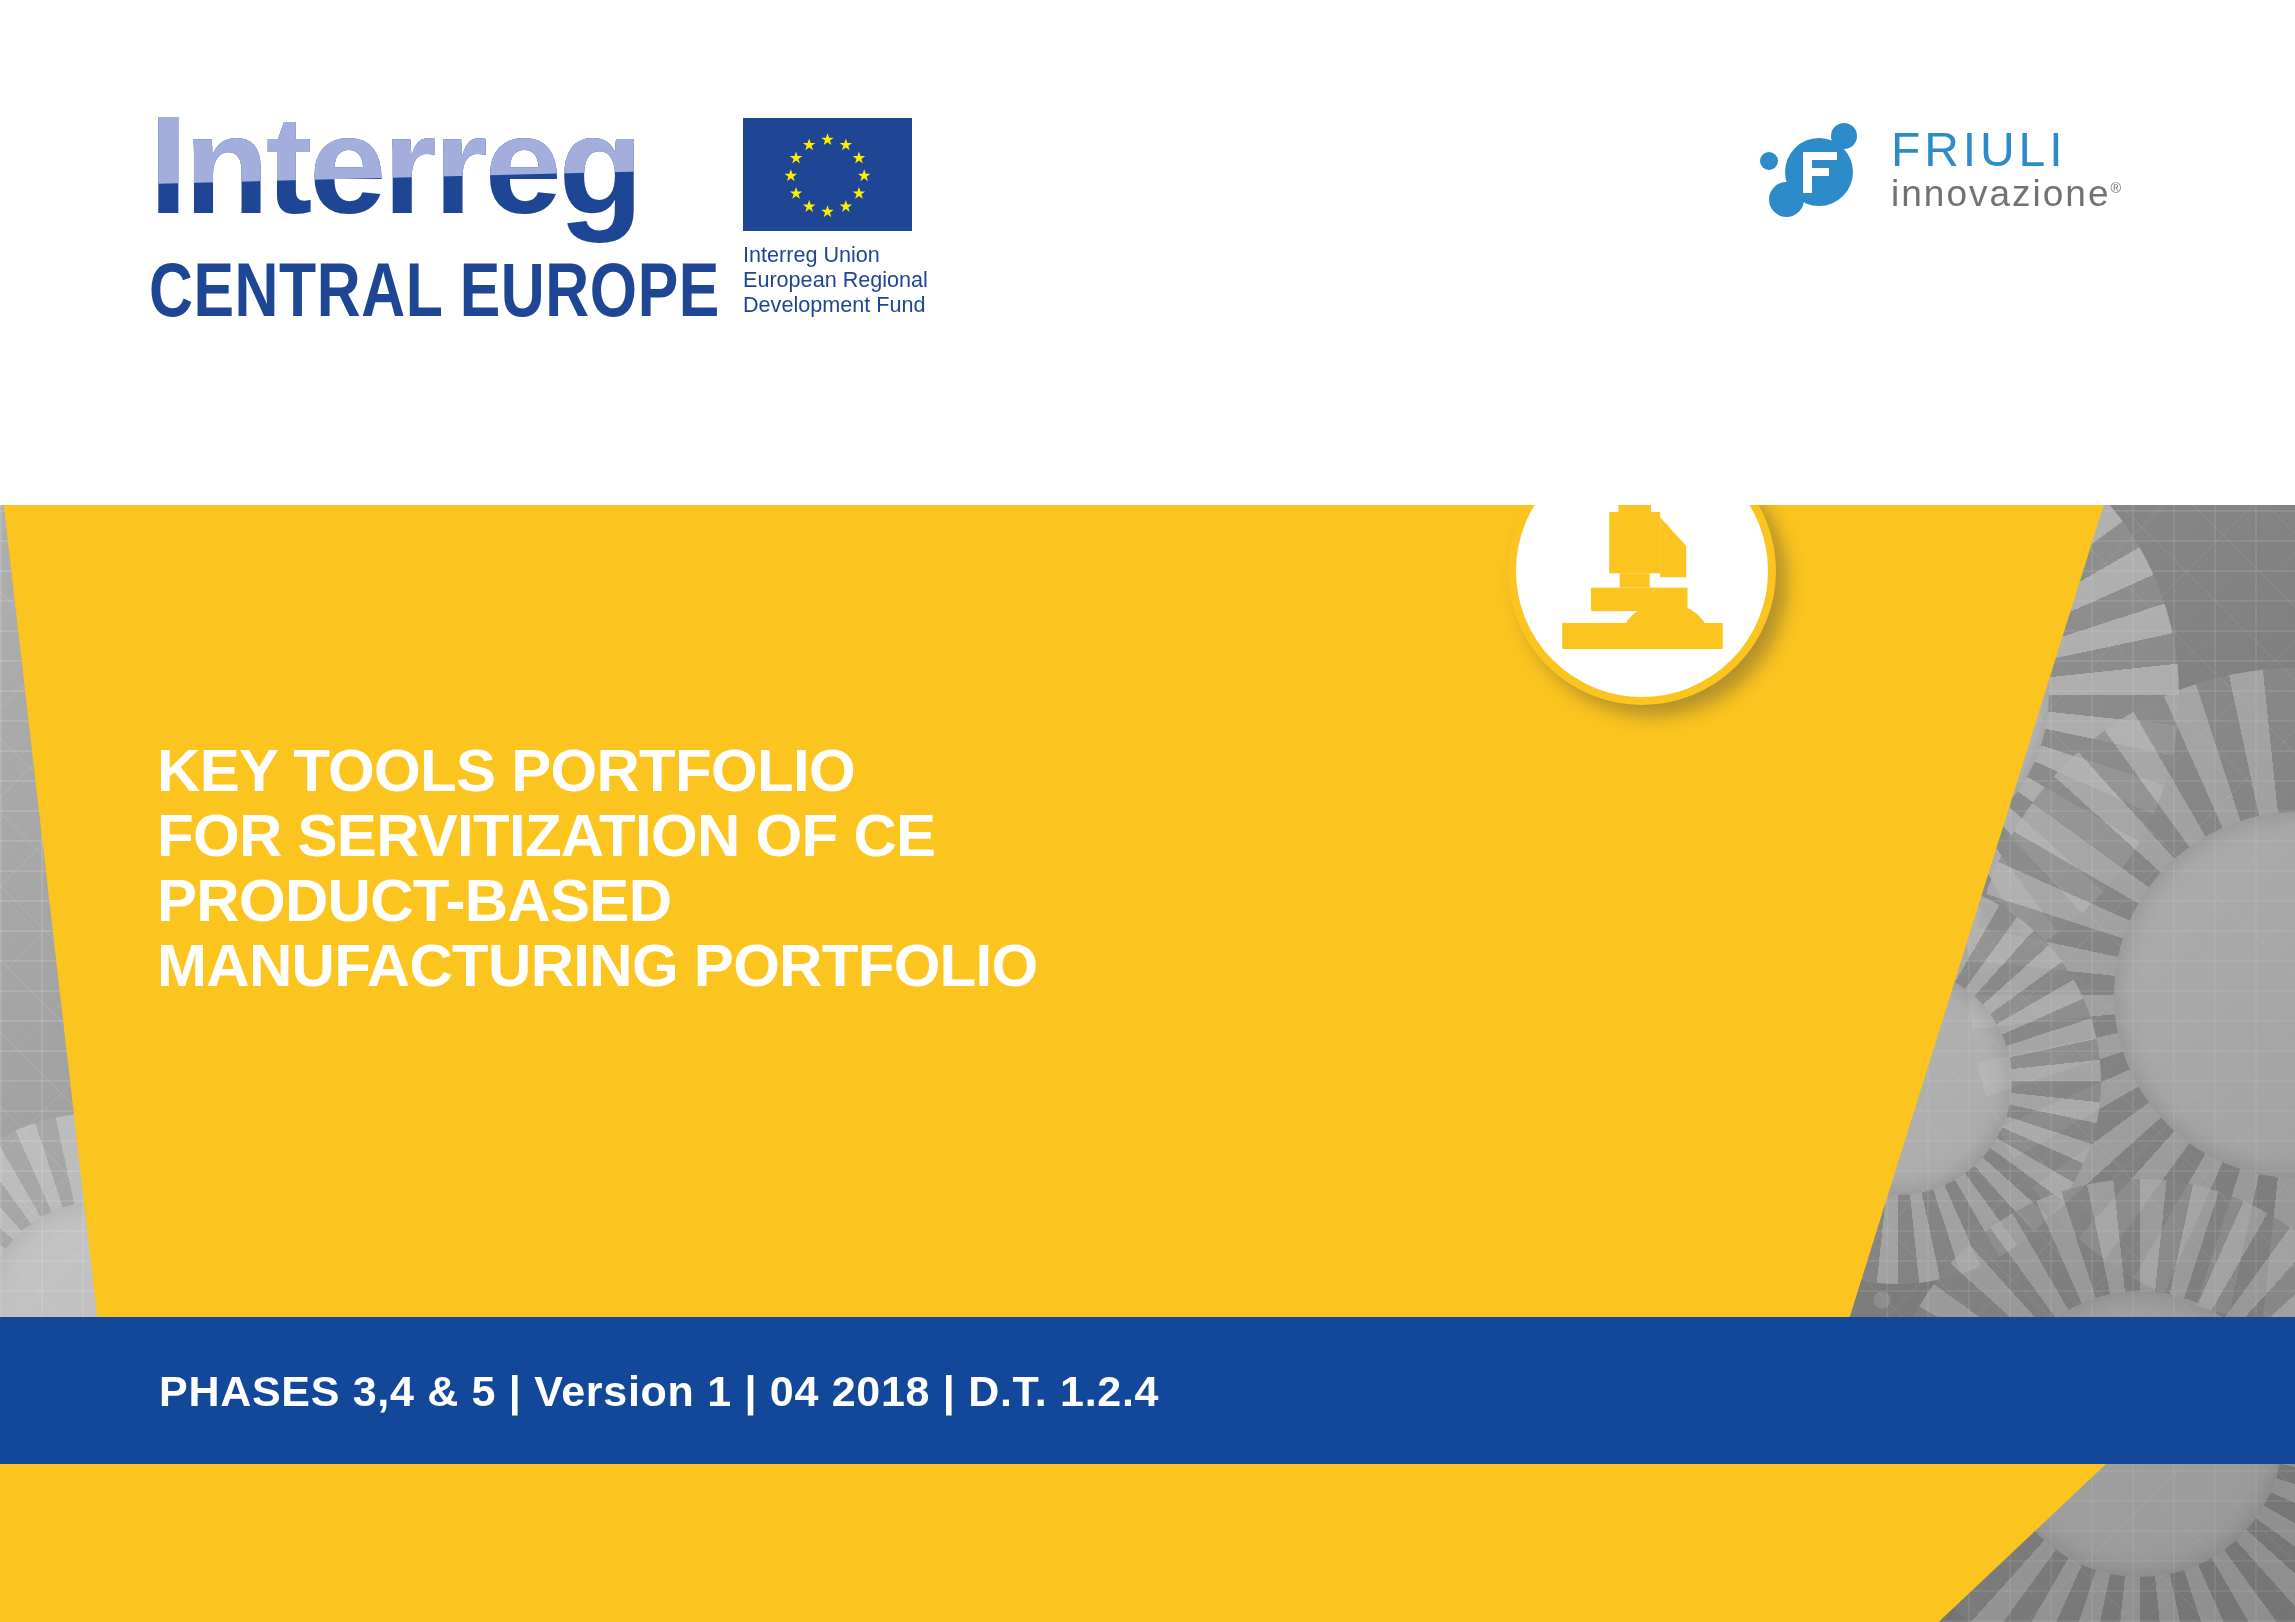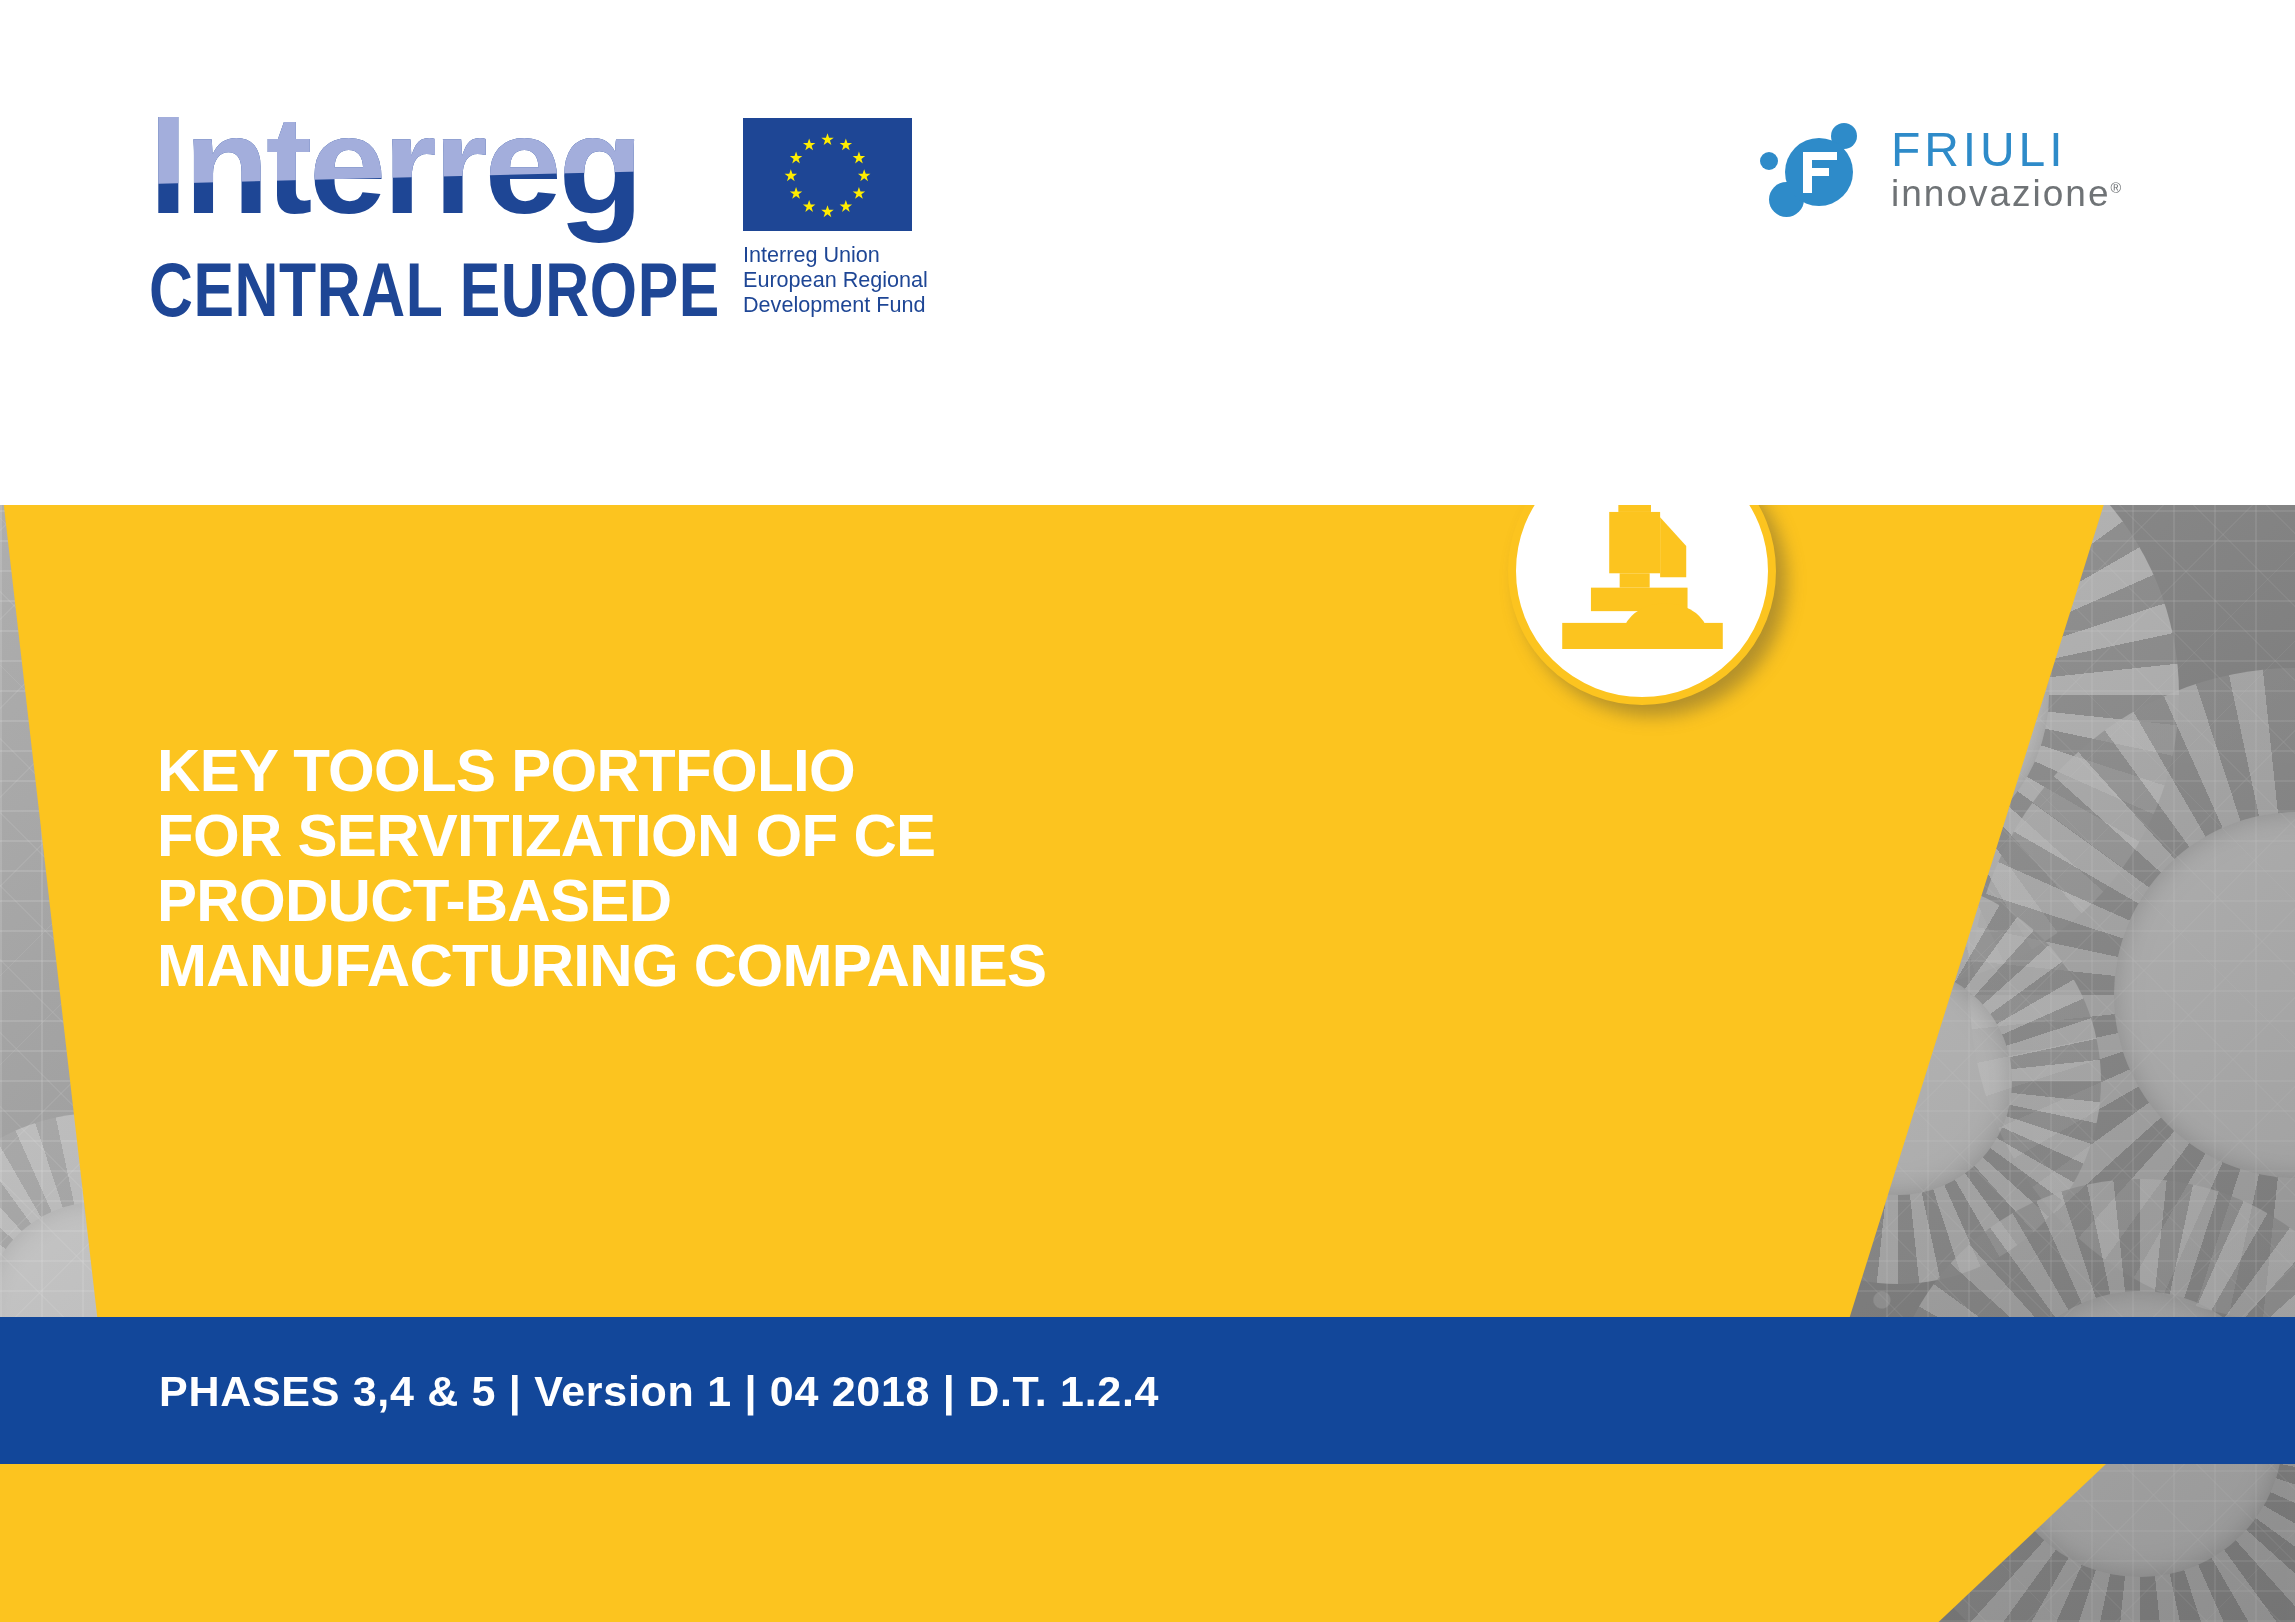--- a/index.html
+++ b/index.html
@@ -214,21 +214,21 @@
   <div class="photo-shade"></div>
 </div>
 
 <div class="yellow-main"></div>
 <div class="yellow-lower"></div>
 
 <div class="title">
   <div>KEY TOOLS PORTFOLIO</div>
   <div>FOR SERVITIZATION OF CE</div>
   <div>PRODUCT-BASED</div>
-  <div>MANUFACTURING COMPANIES</div>
+  <div>MANUFACTURING PORTFOLIO</div>
 </div>
 
 <div class="badge">
   <div class="badge-shadow"></div>
   <div class="badge-disc"></div>
   <svg class="badge-icon" viewBox="0 0 246 262">
     <g fill="#FCC41F">
       <rect x="86" y="0" width="50" height="52"></rect>
       <rect x="72" y="52" width="78" height="94"></rect>
       <rect x="88" y="146" width="46" height="22"></rect>

